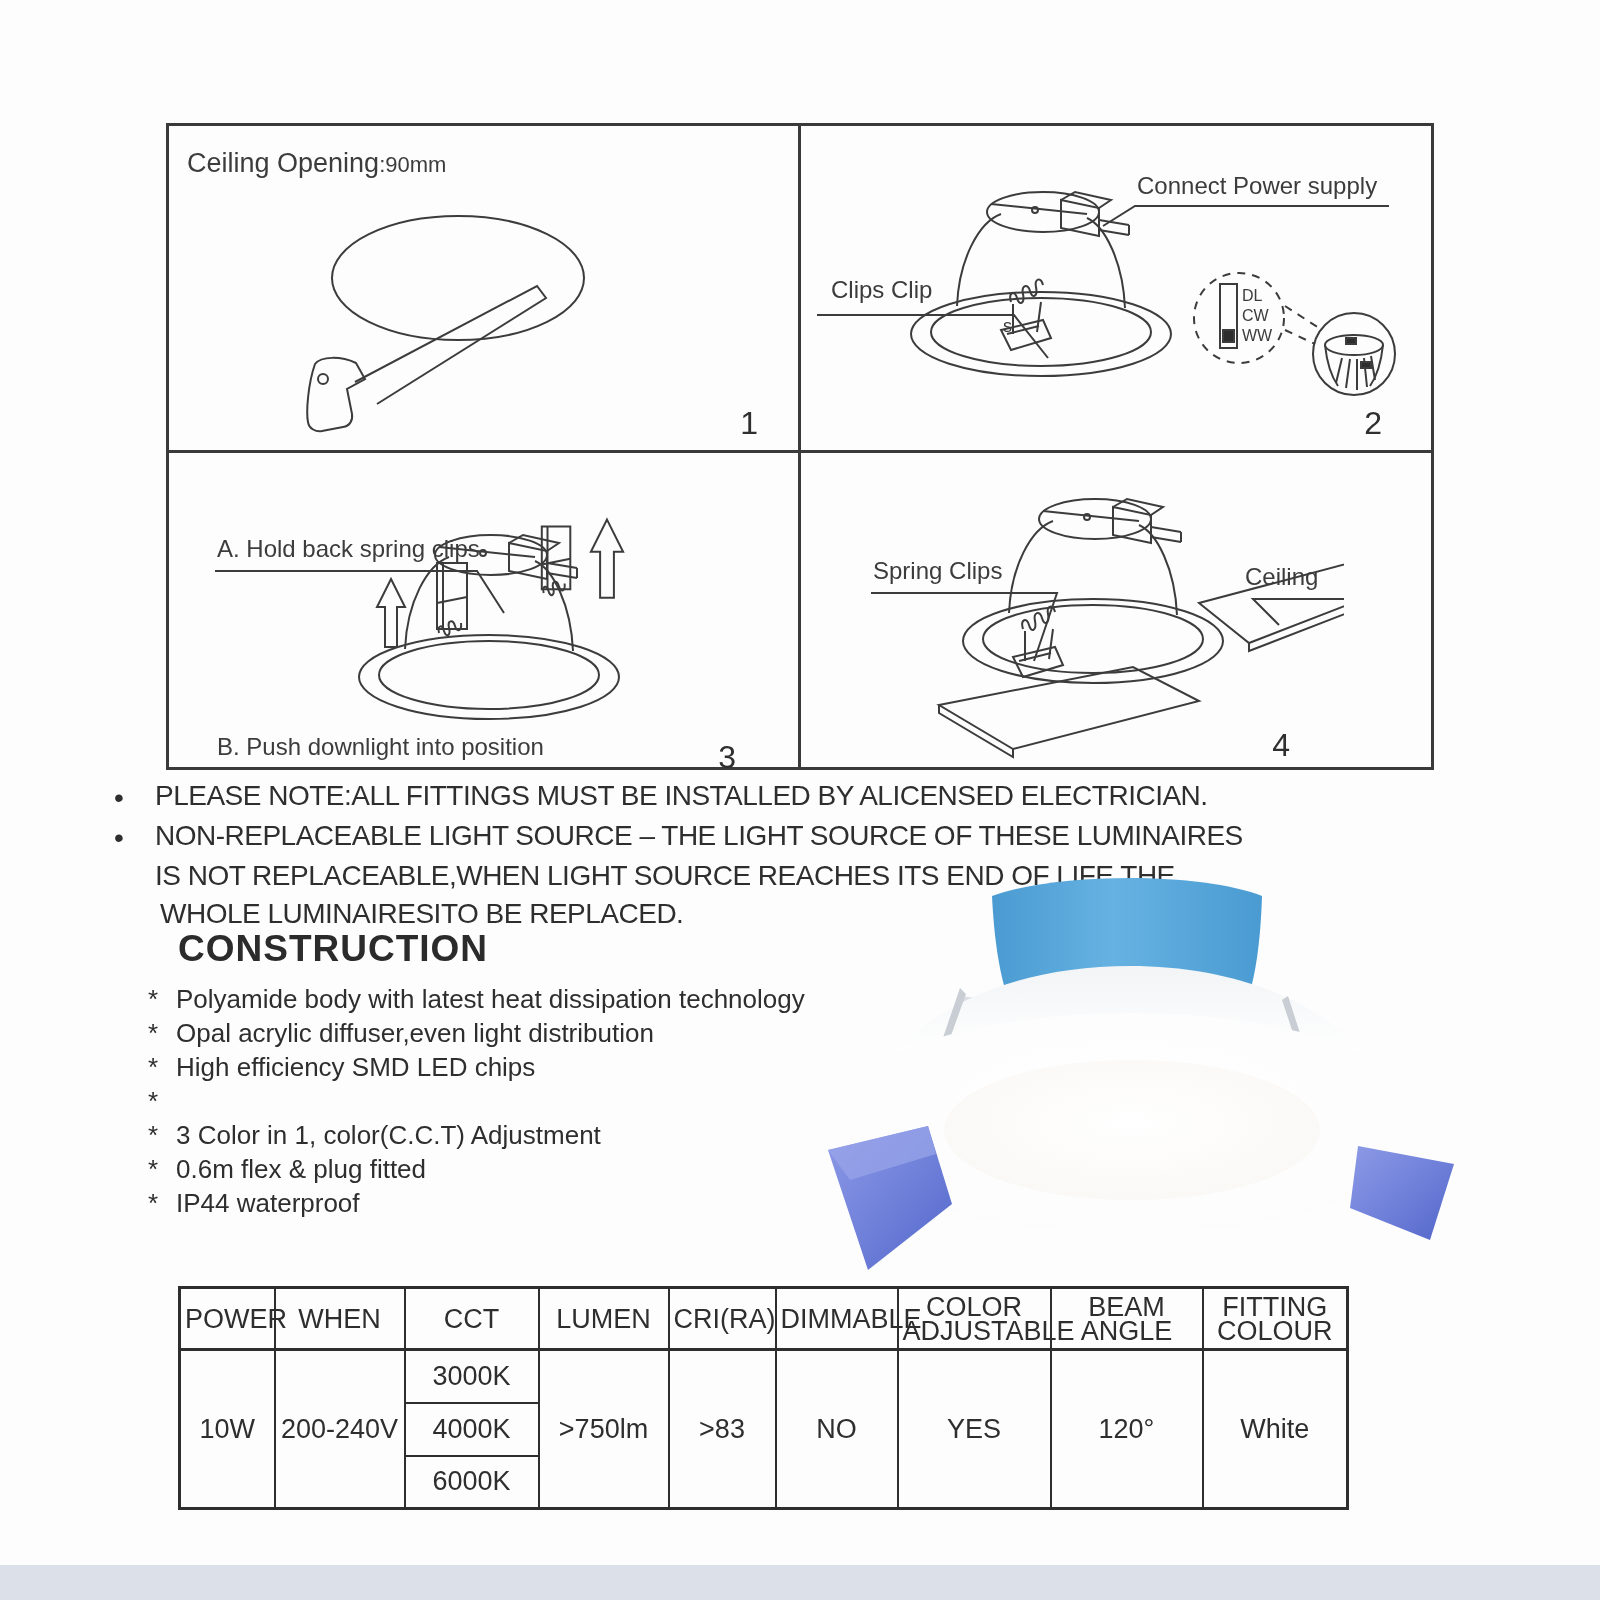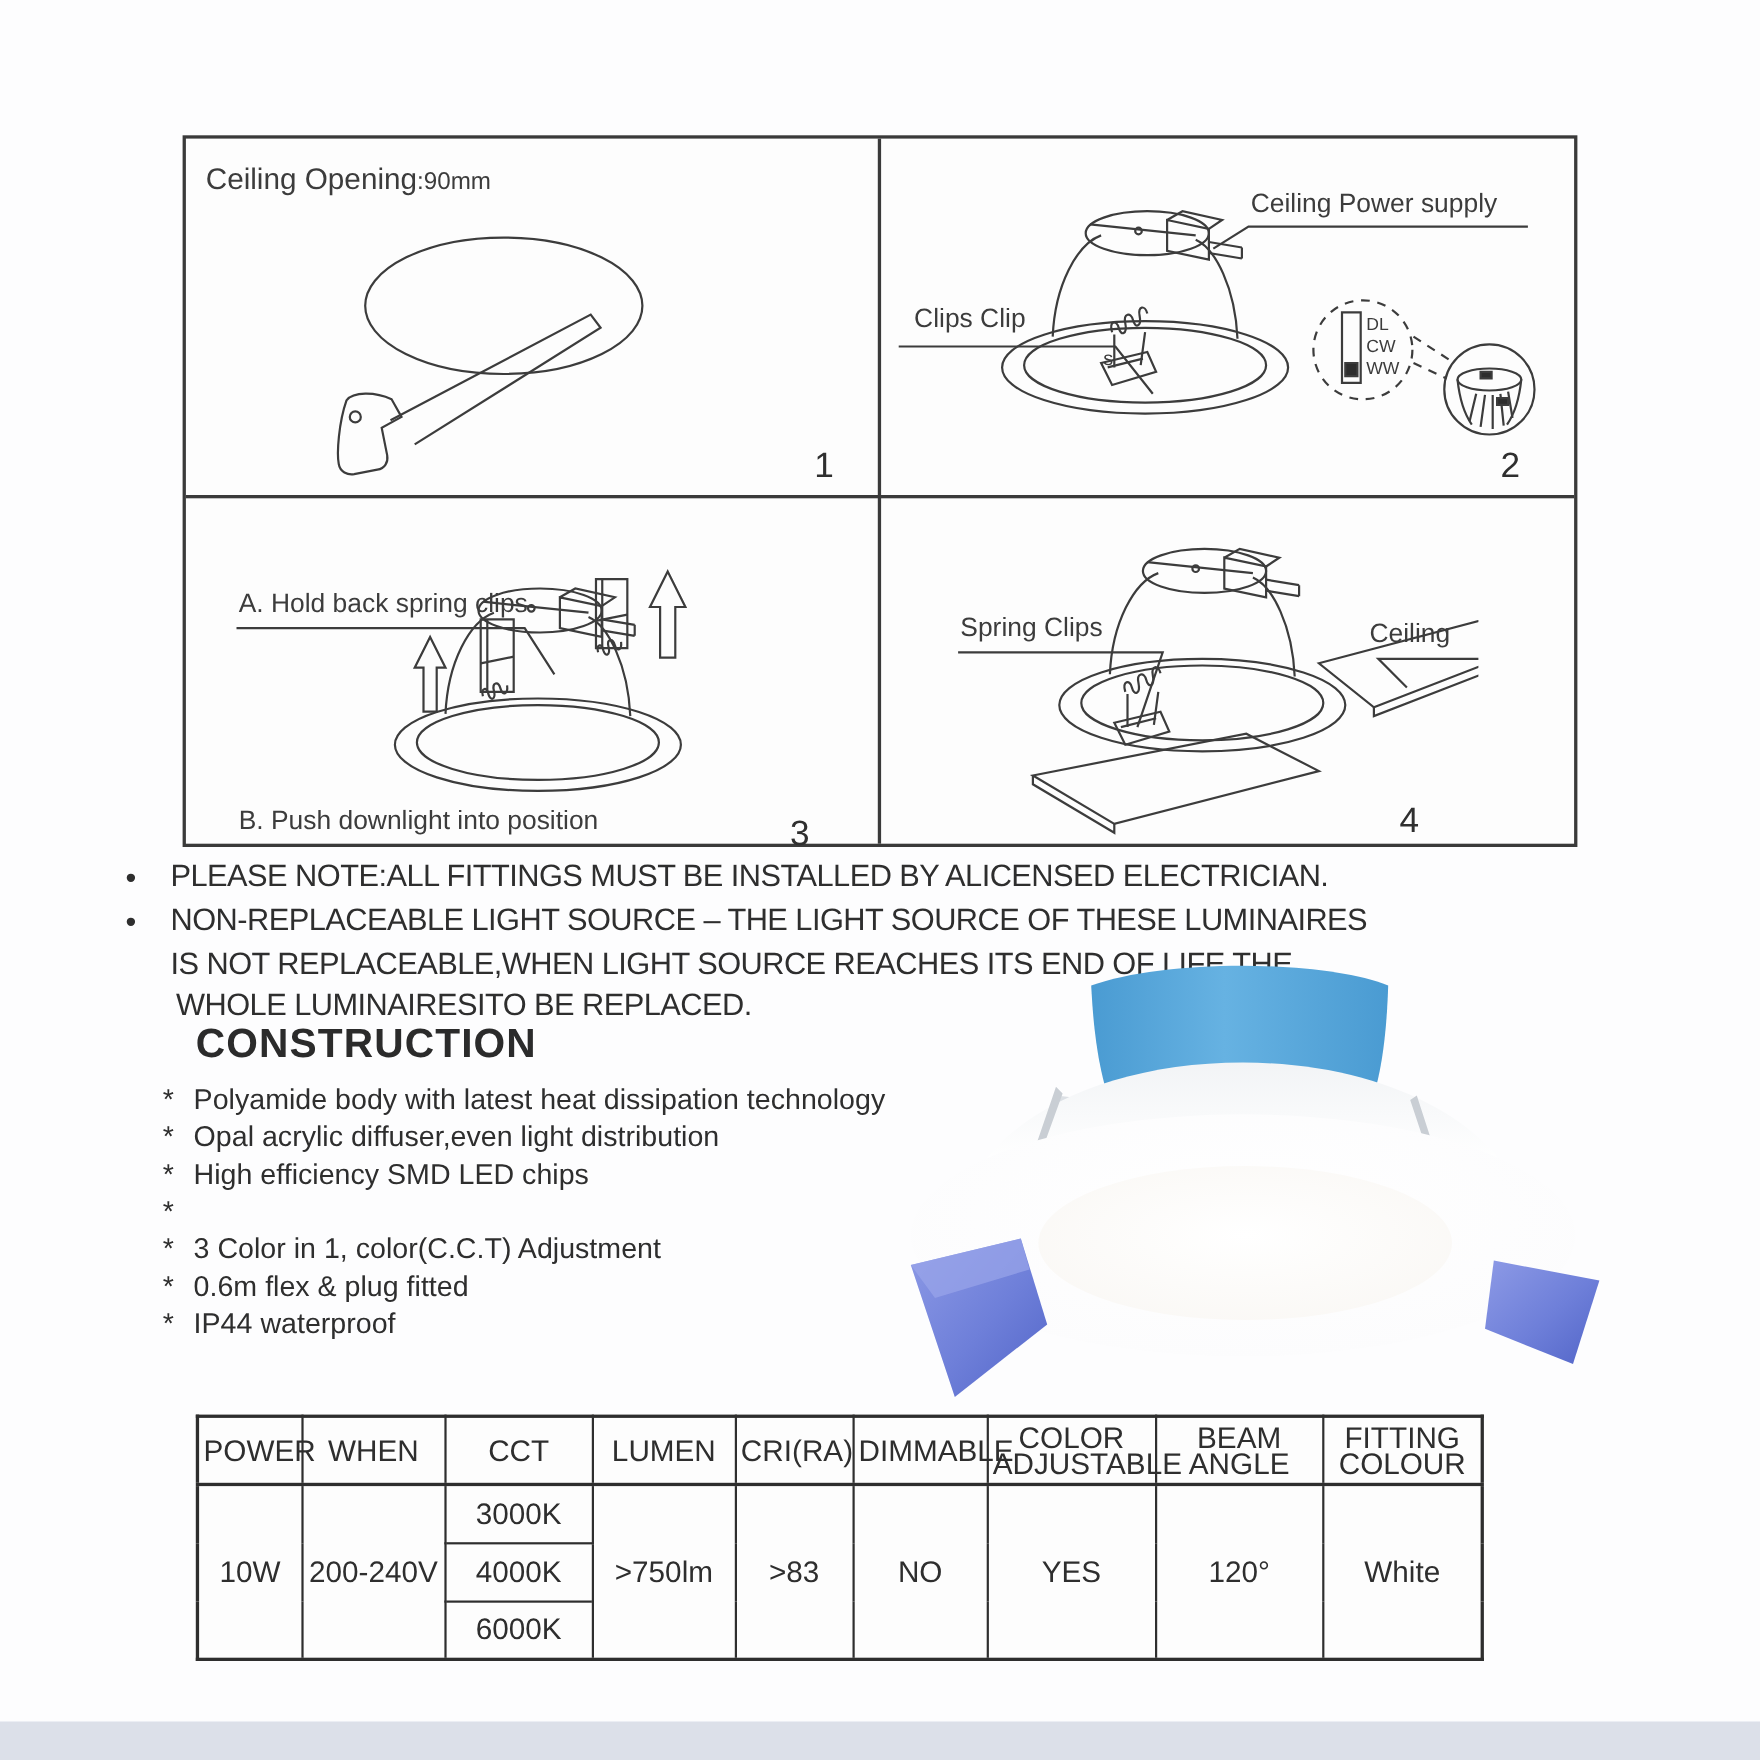--- a/index.html
+++ b/index.html
@@ -134,21 +134,21 @@
         <path class="ln dash" d="M 484,180 L 518,202 M 484,204 L 514,218"></path>
         <circle class="ln" cx="553" cy="228" r="41"></circle>
         <ellipse class="ln" cx="553" cy="219" rx="29" ry="10"></ellipse>
         <path class="ln" d="M 524,219 C 526,238 530,250 537,260 M 582,219 C 580,238 576,250 569,260"></path>
         <path class="ln" d="M 535,257 L 541,232 M 545,262 L 549,233 M 556,264 L 556,233 M 566,261 L 563,232 M 574,254 L 570,230"></path>
         <rect class="lnf" x="545" y="212" width="10" height="6"></rect>
         <rect class="lnf" x="560" y="236" width="10" height="6"></rect>
       </svg>
       <div class="plabel" style="left:30px;top:150px;">Clips Clip</div>
       <div class="tinyS" style="left:202px;top:190px;">s</div>
-      <div class="plabel" style="left:336px;top:46px;">Ceiling Power supply</div>
+      <div class="plabel" style="left:336px;top:46px;">Connect Power supply</div>
       <div class="swlabels" style="left:441px;top:160px;">
         <div>DL</div>
         <div>CW</div>
         <div>WW</div>
       </div>
       <div class="pnum" style="right:52px;bottom:8px;">2</div>
     </div>
 
     <div class="panel p3">
       <svg width="629" height="317" viewBox="0 0 629 317">

